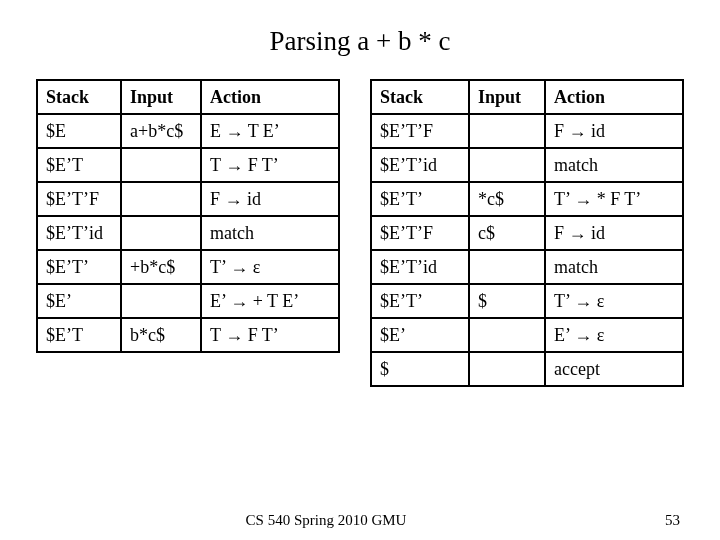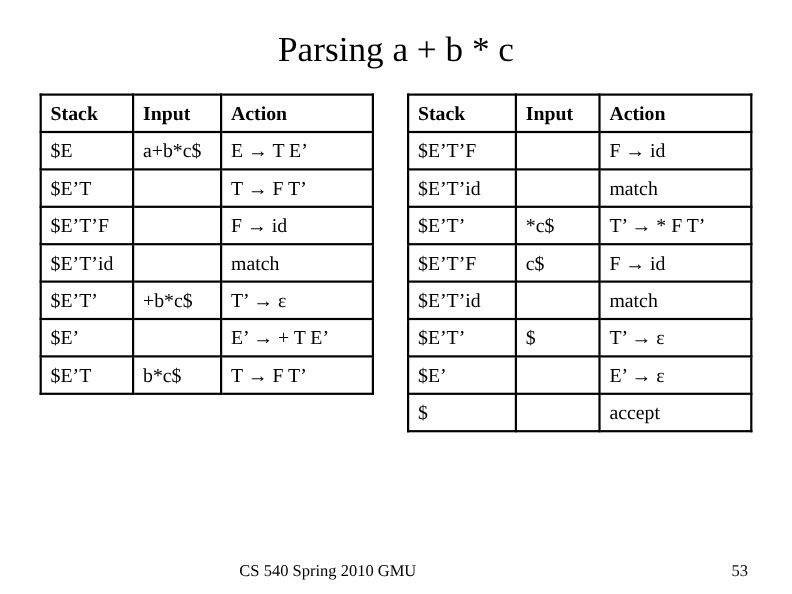--- a/index.html
+++ b/index.html
@@ -13,21 +13,21 @@
   }
   .slide {
     width: 720px;
     height: 540px;
     position: relative;
     box-sizing: border-box;
     padding: 18px 28px 0 28px;
   }
   .title {
     text-align: center;
-    font-size: 32px;
+    font-size: 27px;
     margin: 8px 0 22px 0;
     font-weight: normal;
   }
   .tables {
     display: flex;
     gap: 30px;
     justify-content: center;
     align-items: flex-start;
   }
   table {
@@ -59,20 +59,21 @@
     width: 720px;
     box-sizing: border-box;
     padding: 0 40px 0 0;
     font-size: 15px;
   }
   .footer-text {
     position: absolute;
     left: 0;
     width: 596px;
     text-align: center;
+    padding-left: 28px;
   }
   .footer-num {
     position: absolute;
     right: 40px;
   }
 </style>
 </head>
 <body>
 
 <div class="slide">

